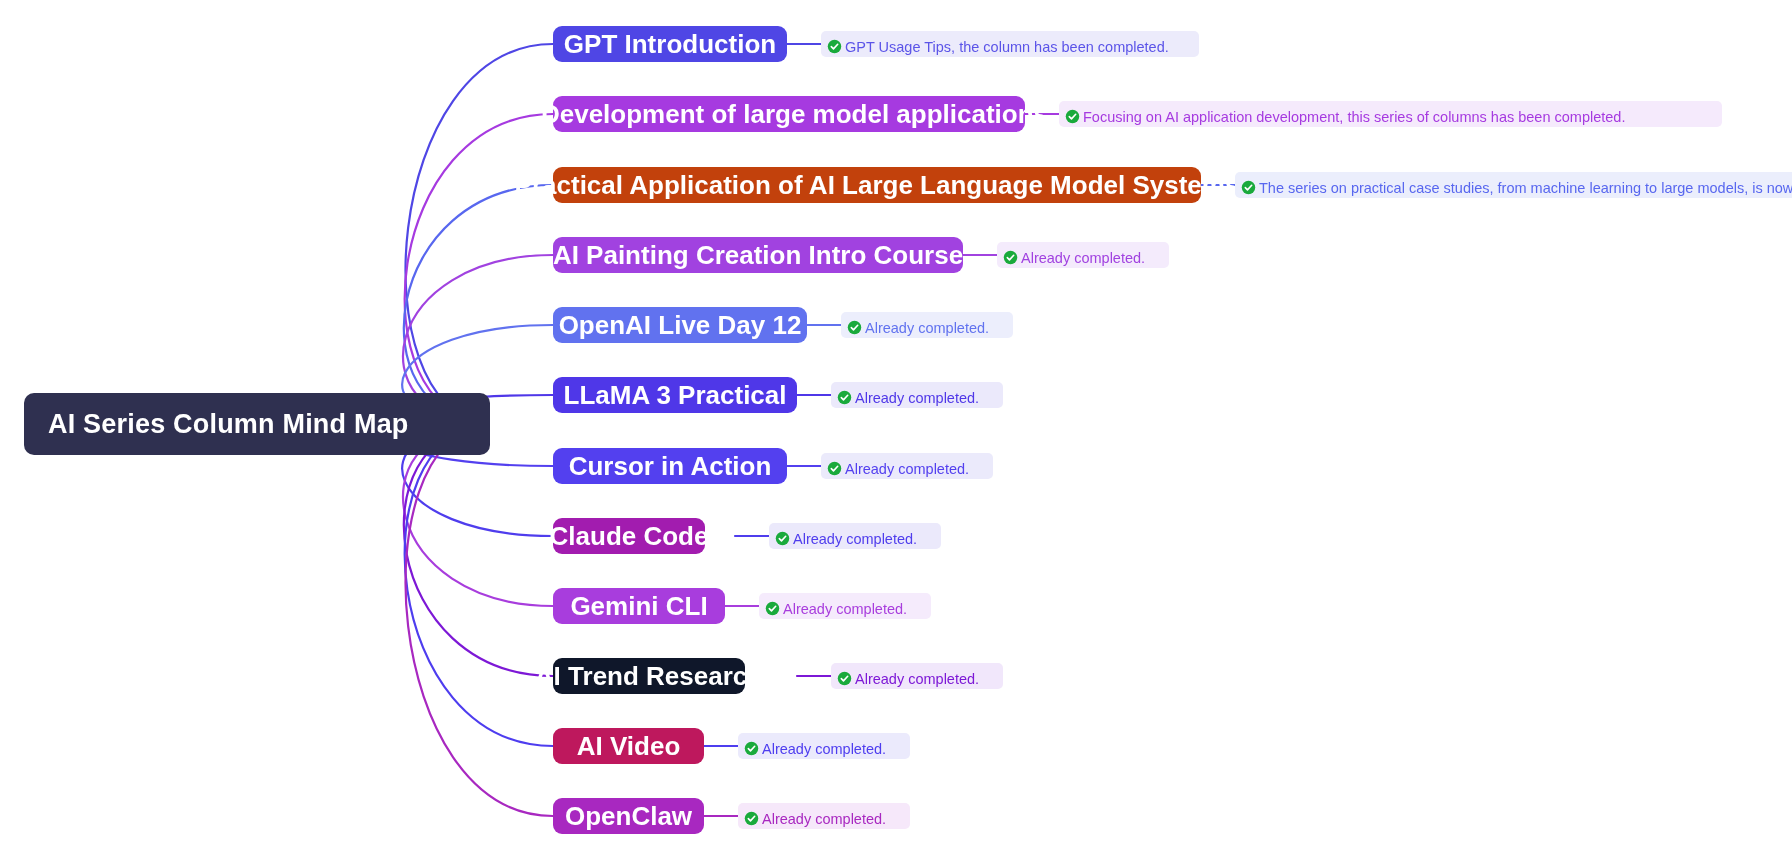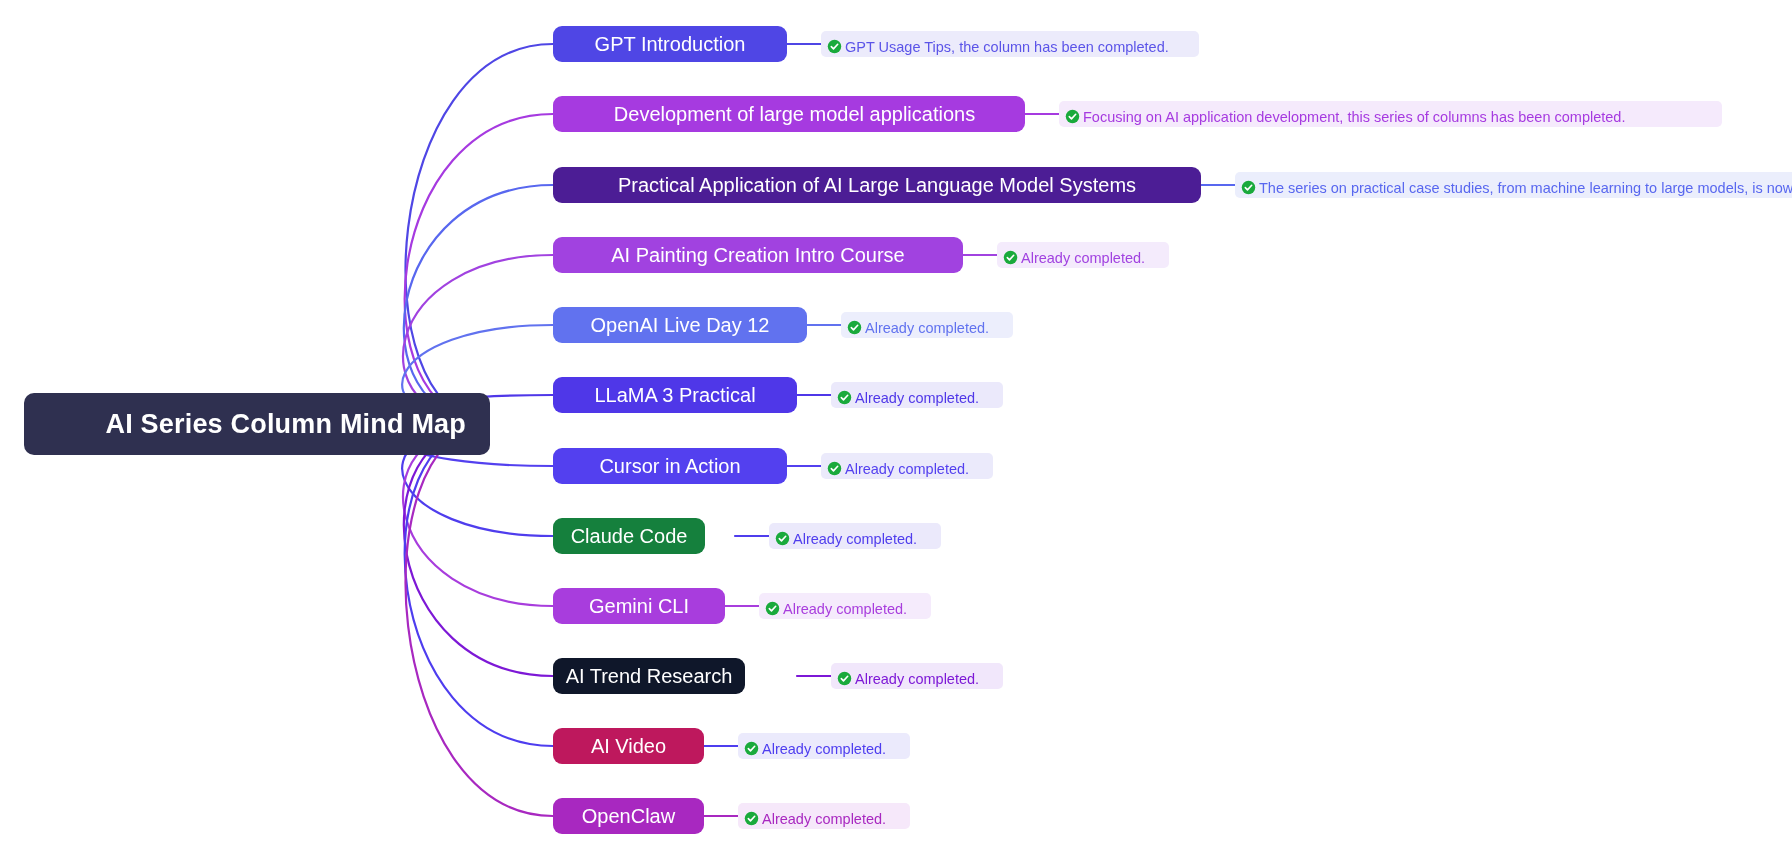--- a/index.html
+++ b/index.html
@@ -24,40 +24,40 @@
     left: 0;
     top: 0;
     width: 1792px;
     height: 860px;
     pointer-events: none;
   }
   .root-node {
     position: absolute;
     display: flex;
     align-items: center;
-    justify-content: flex-end;
+    justify-content: flex-start;
     background: #2f3050;
     color: #ffffff;
     border-radius: 10px;
     font-size: 27px;
     font-weight: bold;
     letter-spacing: 0.2px;
     box-sizing: border-box;
     padding: 0 24px;
     white-space: nowrap;
   }
   .branch-node {
     position: absolute;
     display: flex;
     align-items: center;
     justify-content: center;
     color: #ffffff;
     border-radius: 9px;
-    font-size: 20px;
-    font-weight: normal;
+    font-size: 26px;
+    font-weight: bold;
     box-sizing: border-box;
     padding: 0 16px;
     white-space: nowrap;
     height: 36px;
   }
   .leaf-node {
     position: absolute;
     display: flex;
     align-items: flex-end;
     border-radius: 5px;
@@ -132,21 +132,21 @@
       </div>
       <div class="leaf-node" style="left: 1059px; top: 101px; width: 663px; background: rgb(245, 234, 252); color: rgb(166, 58, 224);">
         <span class="check-icon">
           <svg width="15" height="15" viewBox="0 0 16 16">
             <circle cx="8" cy="8" r="7.2" fill="#1aaa3c"></circle>
             <path d="M4.6 8.2 L6.9 10.5 L11.4 5.6" fill="none" stroke="#ffffff" stroke-width="1.7" stroke-linecap="round" stroke-linejoin="round"></path>
           </svg>
         </span>
         <span class="leaf-label">Focusing on AI application development, this series of columns has been completed.</span>
       </div>
-      <div class="branch-node" style="left: 553px; top: 167px; width: 648px; background: #4c1d95;">
+      <div class="branch-node" style="left: 553px; top: 167px; width: 648px; background: #c2410c;">
         <span>Practical Application of AI Large Language Model Systems</span>
       </div>
       <div class="leaf-node" style="left: 1235px; top: 172px; width: 724px; background: rgb(235, 238, 252); color: rgb(88, 103, 239);">
         <span class="check-icon">
           <svg width="15" height="15" viewBox="0 0 16 16">
             <circle cx="8" cy="8" r="7.2" fill="#1aaa3c"></circle>
             <path d="M4.6 8.2 L6.9 10.5 L11.4 5.6" fill="none" stroke="#ffffff" stroke-width="1.7" stroke-linecap="round" stroke-linejoin="round"></path>
           </svg>
         </span>
         <span class="leaf-label">The series on practical case studies, from machine learning to large models, is now complete.</span>
@@ -192,21 +192,21 @@
       </div>
       <div class="leaf-node" style="left: 821px; top: 453px; width: 172px; background: rgb(235, 234, 251); color: rgb(83, 64, 239);">
         <span class="check-icon">
           <svg width="15" height="15" viewBox="0 0 16 16">
             <circle cx="8" cy="8" r="7.2" fill="#1aaa3c"></circle>
             <path d="M4.6 8.2 L6.9 10.5 L11.4 5.6" fill="none" stroke="#ffffff" stroke-width="1.7" stroke-linecap="round" stroke-linejoin="round"></path>
           </svg>
         </span>
         <span class="leaf-label">Already completed.</span>
       </div>
-      <div class="branch-node" style="left: 553px; top: 518px; width: 152px; background: #15803d;">
+      <div class="branch-node" style="left: 553px; top: 518px; width: 152px; background: #a21caf;">
         <span>Claude Code</span>
       </div>
       <div class="leaf-node" style="left: 769px; top: 523px; width: 172px; background: rgb(235, 233, 251); color: rgb(79, 61, 237);">
         <span class="check-icon">
           <svg width="15" height="15" viewBox="0 0 16 16">
             <circle cx="8" cy="8" r="7.2" fill="#1aaa3c"></circle>
             <path d="M4.6 8.2 L6.9 10.5 L11.4 5.6" fill="none" stroke="#ffffff" stroke-width="1.7" stroke-linecap="round" stroke-linejoin="round"></path>
           </svg>
         </span>
         <span class="leaf-label">Already completed.</span>

